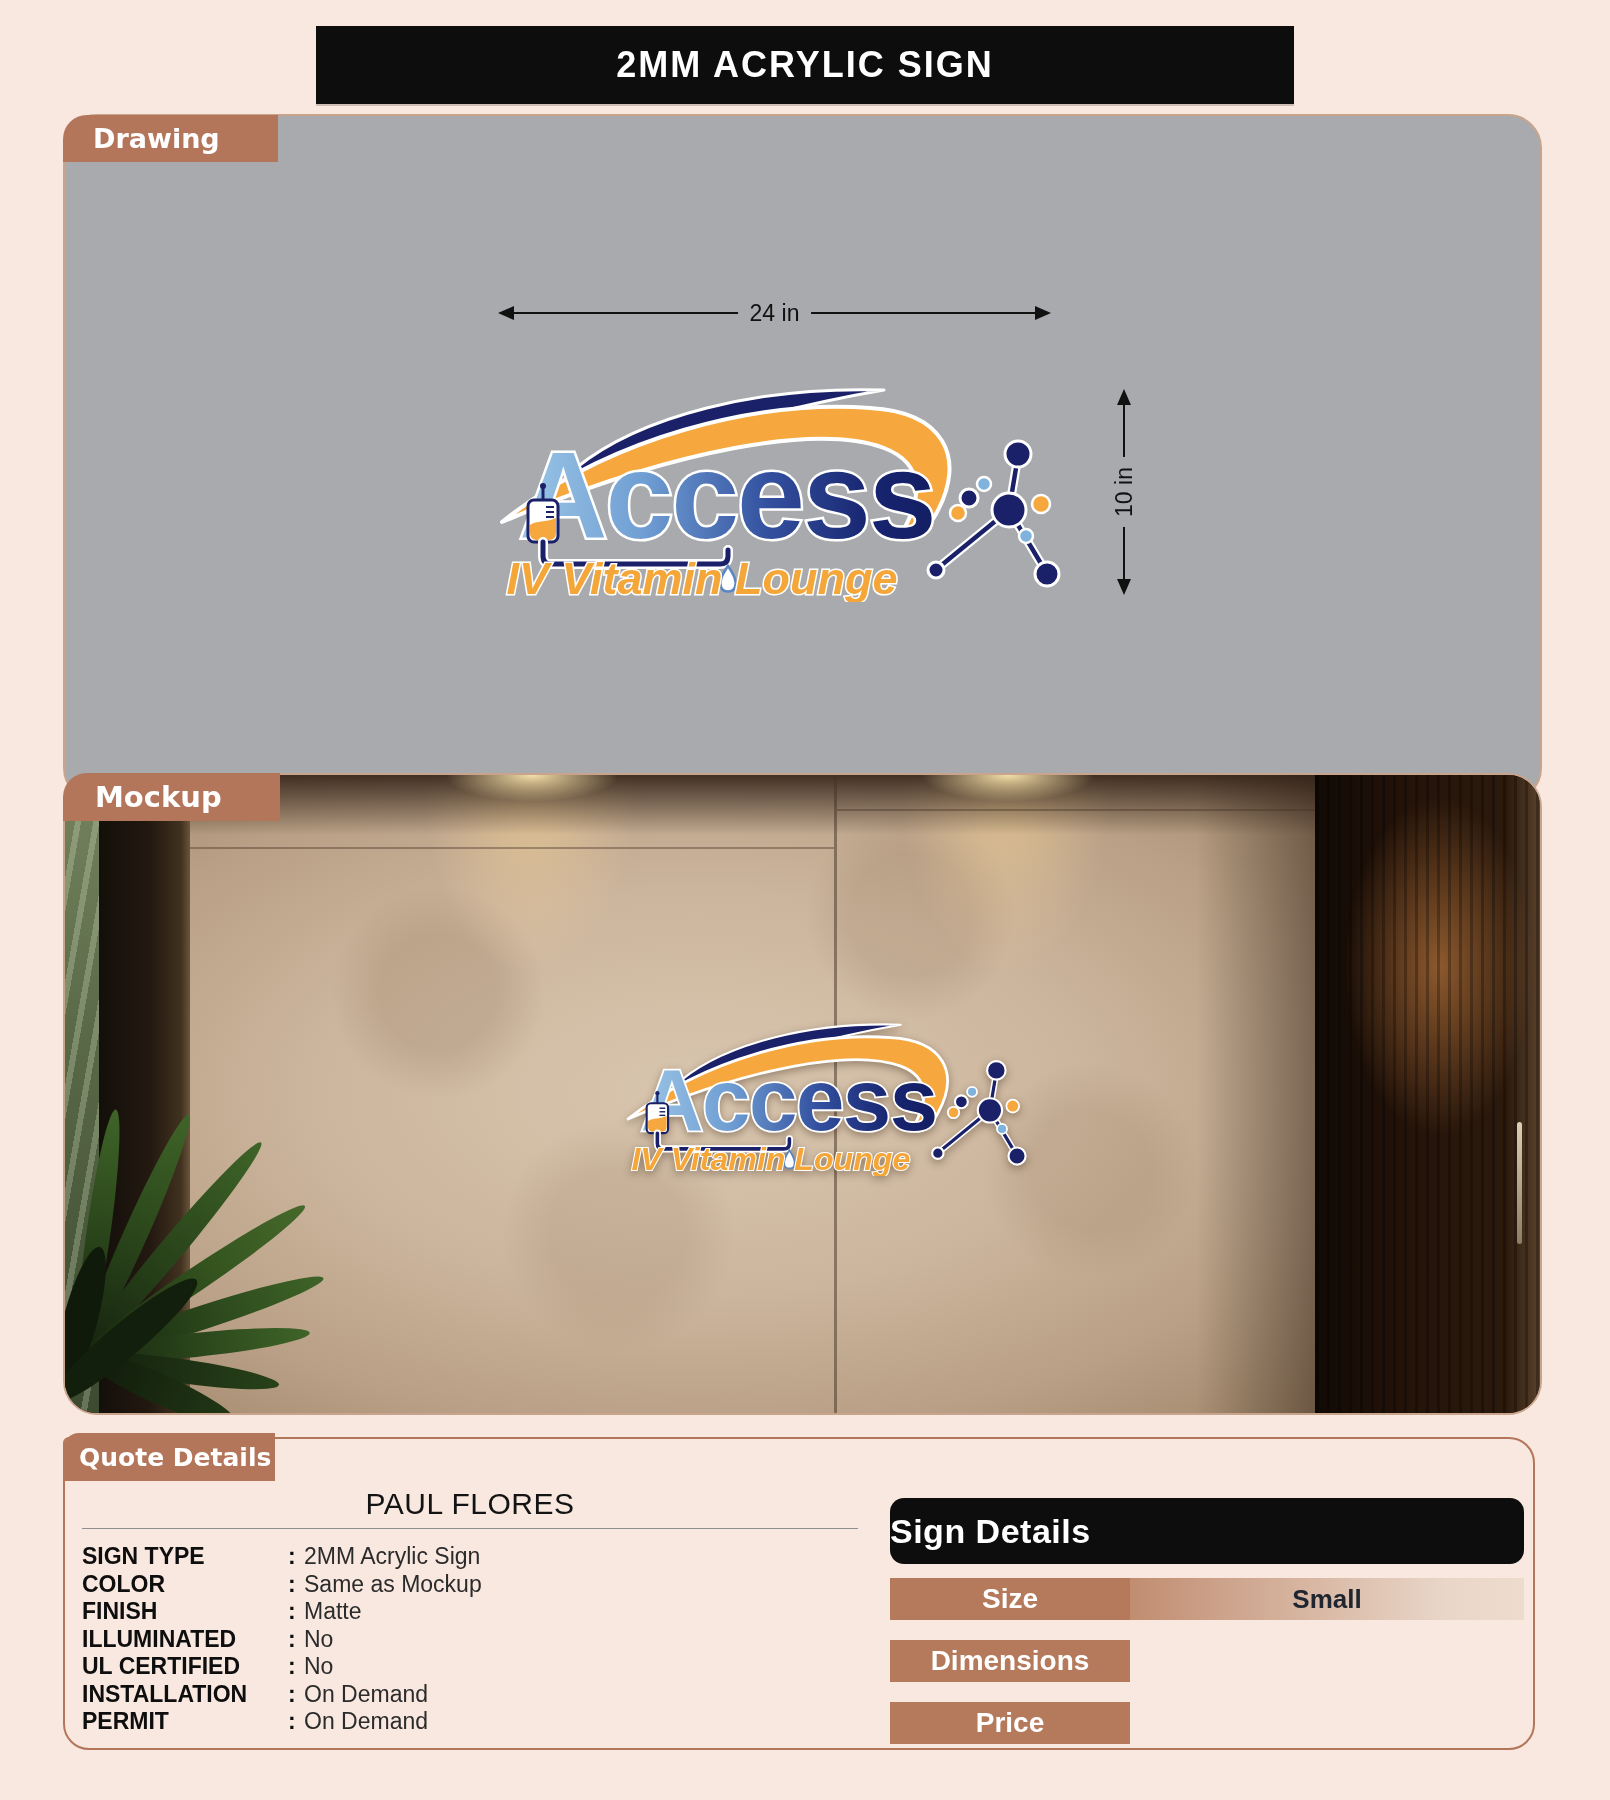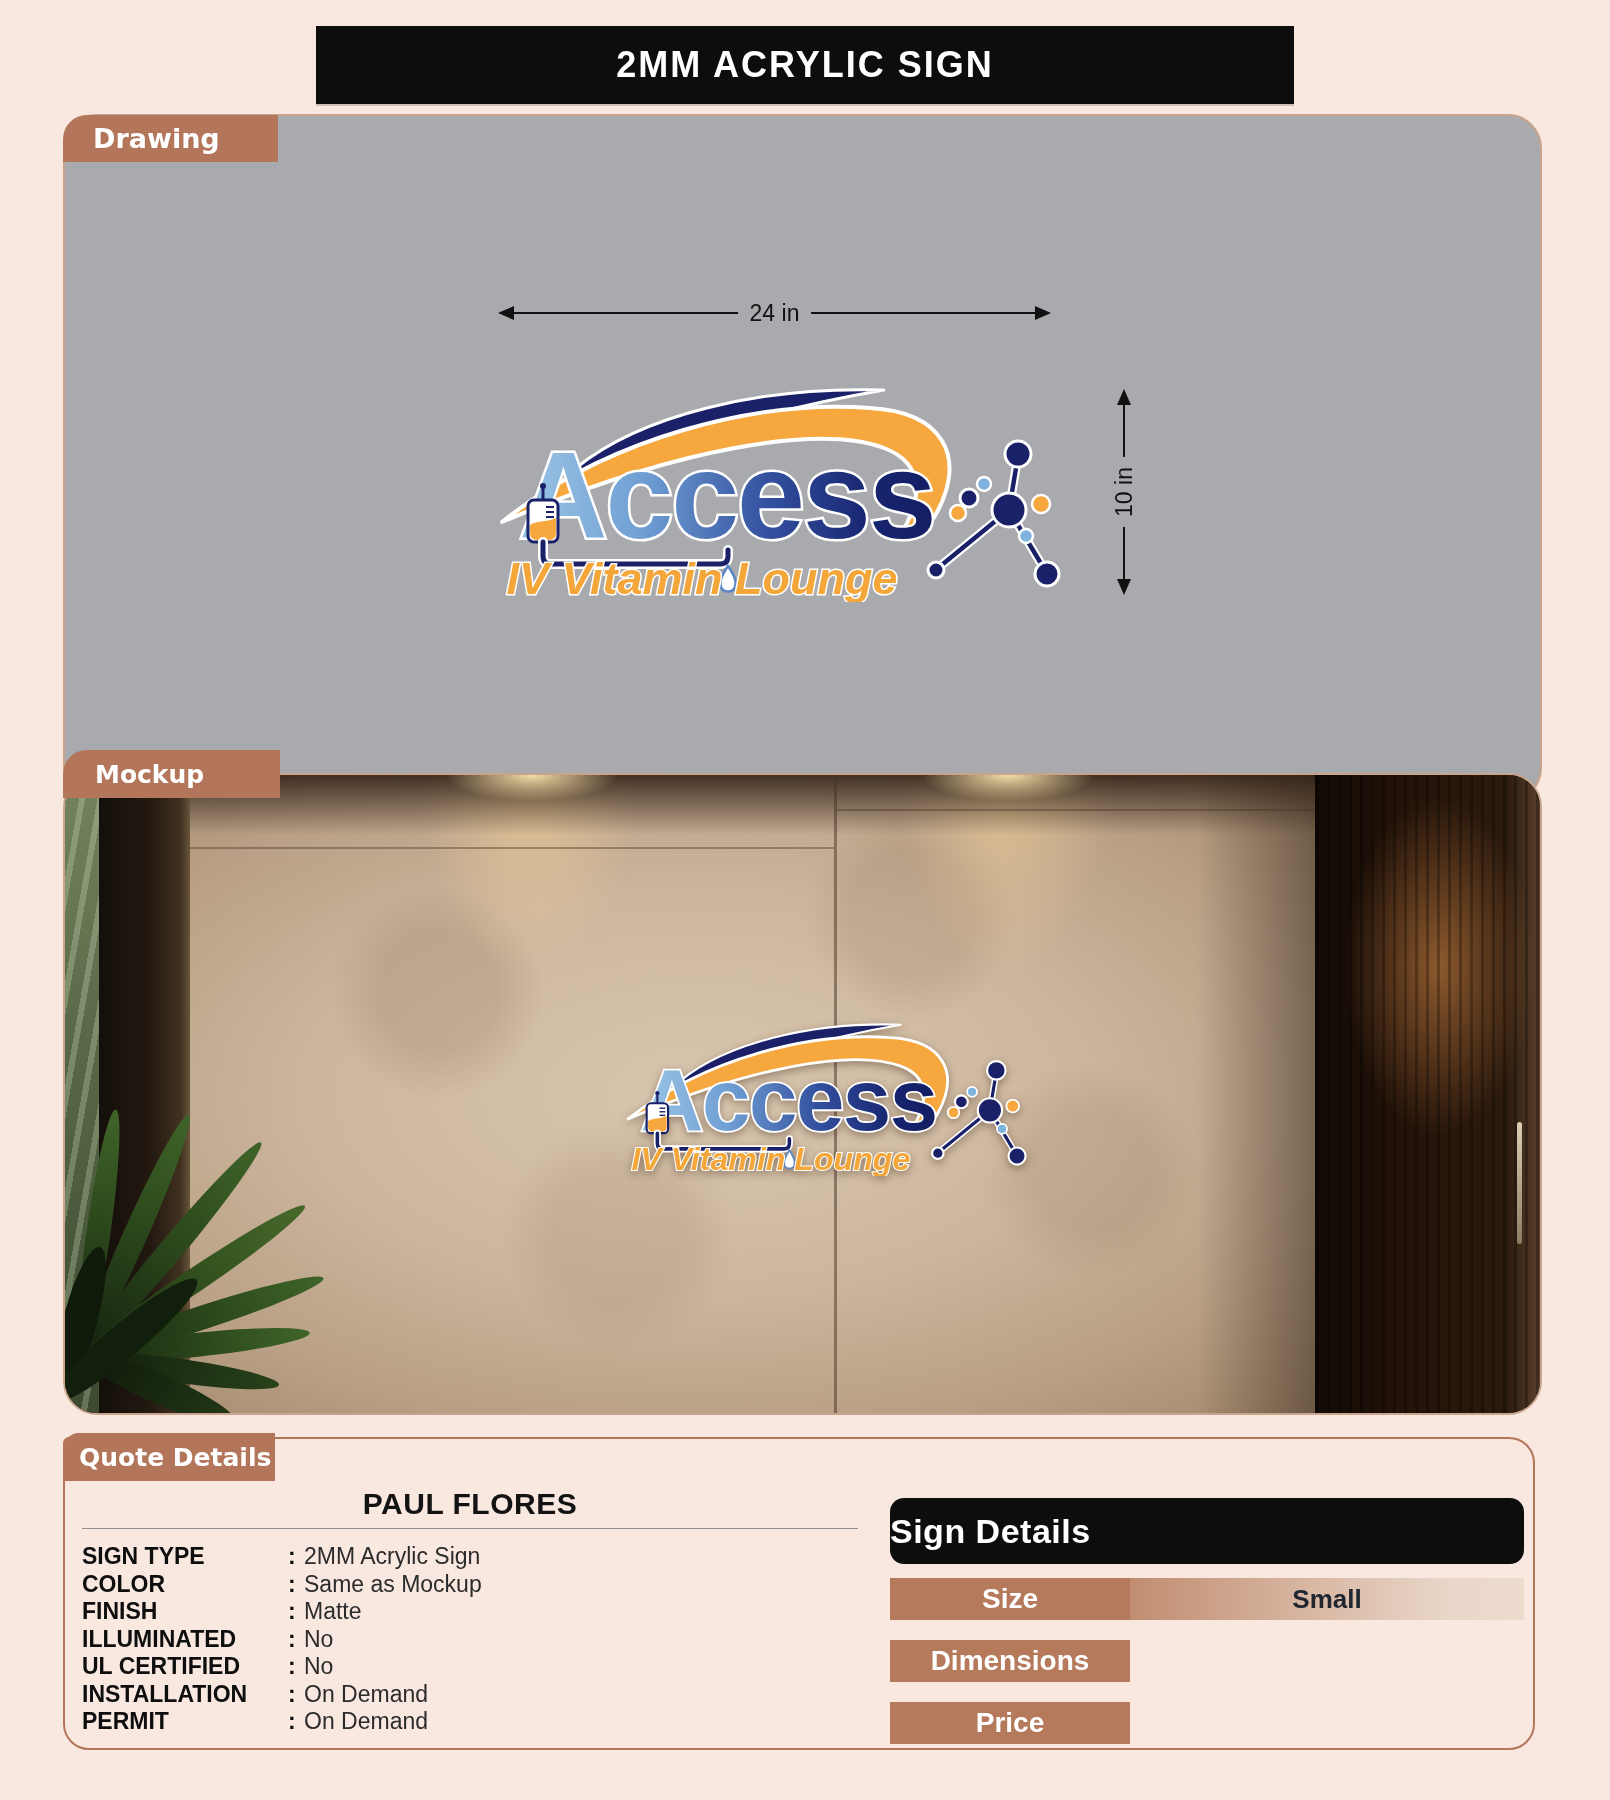--- a/index.html
+++ b/index.html
@@ -18,21 +18,21 @@
     font-family:"Liberation Sans",sans-serif;
   }
   
   .tab{
     position:absolute;background:#b4765a;color:#fff;font-weight:bold;
     display:flex;align-items:center;z-index:5;
     font-family:"DejaVu Sans",sans-serif;
     border-top-left-radius:24px;
   }
   .tab-drawing{left:63px;top:115px;width:185px;height:47px;font-size:27px;padding-left:30px;}
-  .tab-mockup{left:63px;top:750px;width:185px;height:48px;font-size:25px;padding-left:32px;}
+  .tab-mockup{left:63px;top:773px;width:185px;height:48px;font-size:29px;padding-left:32px;}
   .tab-quote{left:63px;top:1433px;width:196px;height:48px;font-size:25px;padding-left:16px;border-top-left-radius:16px;}
   
   .drawing-panel{
     position:absolute;left:63px;top:114px;width:1479px;height:688px;
     background:#a8aaad;border:2px solid #c9a48c;border-radius:34px;
     box-sizing:border-box;overflow:hidden;
   }
   
   .hdim{position:absolute;left:433px;top:186px;width:553px;height:22px;}
   .hdim .line{position:absolute;left:12px;right:12px;top:10px;height:2px;background:#111;}
@@ -109,21 +109,21 @@
   .leaf.l10{width:190px;height:34px;left:0;bottom:10px;transform:rotate(-40deg);background:#131f0d;}
   .logo-mock{position:absolute;left:554px;top:244px;width:415px;height:157px;
     filter:drop-shadow(0 3px 4px rgba(55,35,18,.4));}
   
   .quote-panel{
     position:absolute;left:63px;top:1437px;width:1472px;height:313px;
     border:2px solid #b4765a;border-radius:26px;border-top-left-radius:6px;
     box-sizing:border-box;background:transparent;z-index:1;
   }
   .customer-name{position:absolute;left:82px;top:1487px;width:776px;margin:0;
-    text-align:center;font-size:30px;font-weight:bold;color:#131313;letter-spacing:.5px;}
+    text-align:center;font-size:30px;font-weight:normal;color:#131313;letter-spacing:.5px;}
   .qd-divider{position:absolute;left:82px;top:1528px;width:776px;height:1px;background:#8f8f8f;}
   .qd-rows{position:absolute;left:82px;top:1543px;width:776px;}
   .qd-row{display:flex;height:27.5px;align-items:center;font-size:23px;}
   .qd-row .lbl{width:206px;font-weight:bold;color:#0e0e0e;}
   .qd-row .colon{width:16px;font-weight:bold;color:#0e0e0e;}
   .qd-row .val{color:#2b2b2b;}
   
   .sd-header{position:absolute;left:890px;top:1498px;width:634px;height:66px;
     background:#0d0d0d;border-radius:14px;display:flex;align-items:center;}
   .sd-header h2{margin:0;color:#fff;font-size:34px;font-weight:bold;letter-spacing:.5px;}

